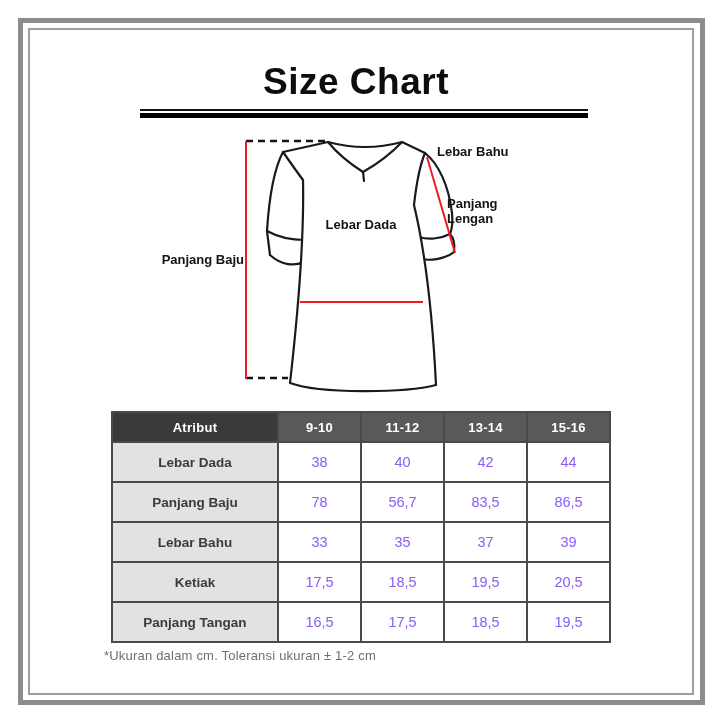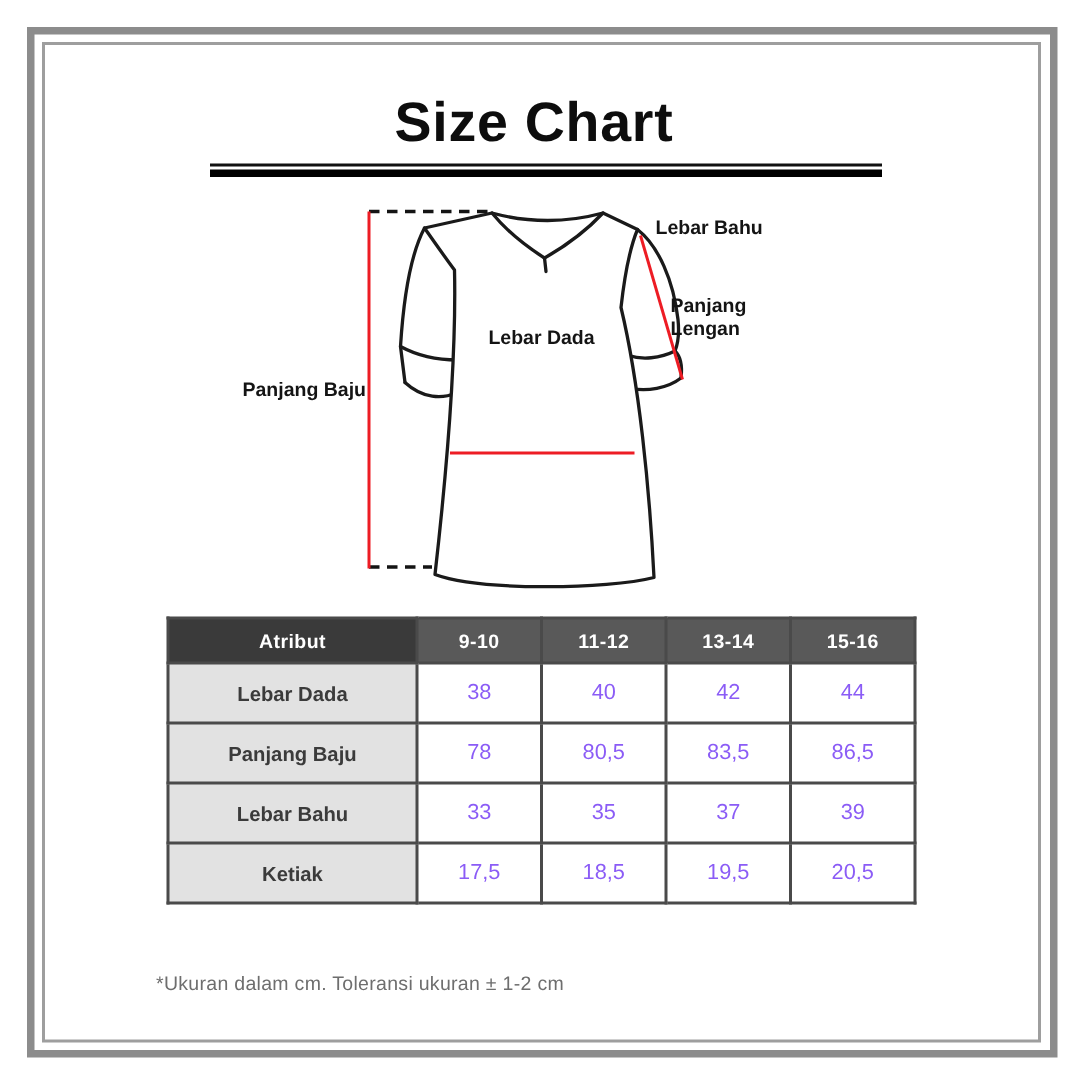--- a/index.html
+++ b/index.html
@@ -136,34 +136,41 @@
     <tr>
       <td class="attr-cell">Lebar Dada</td>
       <td class="val-cell">38</td>
       <td class="val-cell">40</td>
       <td class="val-cell">42</td>
       <td class="val-cell">44</td>
     </tr>
     <tr>
       <td class="attr-cell">Panjang Baju</td>
       <td class="val-cell">78</td>
-      <td class="val-cell">80,5</td>
+      <td class="val-cell">56,7</td>
       <td class="val-cell">83,5</td>
       <td class="val-cell">86,5</td>
     </tr>
     <tr>
       <td class="attr-cell">Lebar Bahu</td>
       <td class="val-cell">33</td>
       <td class="val-cell">35</td>
       <td class="val-cell">37</td>
       <td class="val-cell">39</td>
     </tr>
     <tr>
       <td class="attr-cell">Ketiak</td>
       <td class="val-cell">17,5</td>
       <td class="val-cell">18,5</td>
       <td class="val-cell">19,5</td>
       <td class="val-cell">20,5</td>
     </tr>
+    <tr>
+      <td class="attr-cell">Panjang Tangan</td>
+      <td class="val-cell">16,5</td>
+      <td class="val-cell">17,5</td>
+      <td class="val-cell">18,5</td>
+      <td class="val-cell">19,5</td>
+    </tr>
   </tbody>
 </table>
 
 <div class="footnote">*Ukuran dalam cm. Toleransi ukuran ± 1-2 cm</div>
 
 </body></html>

